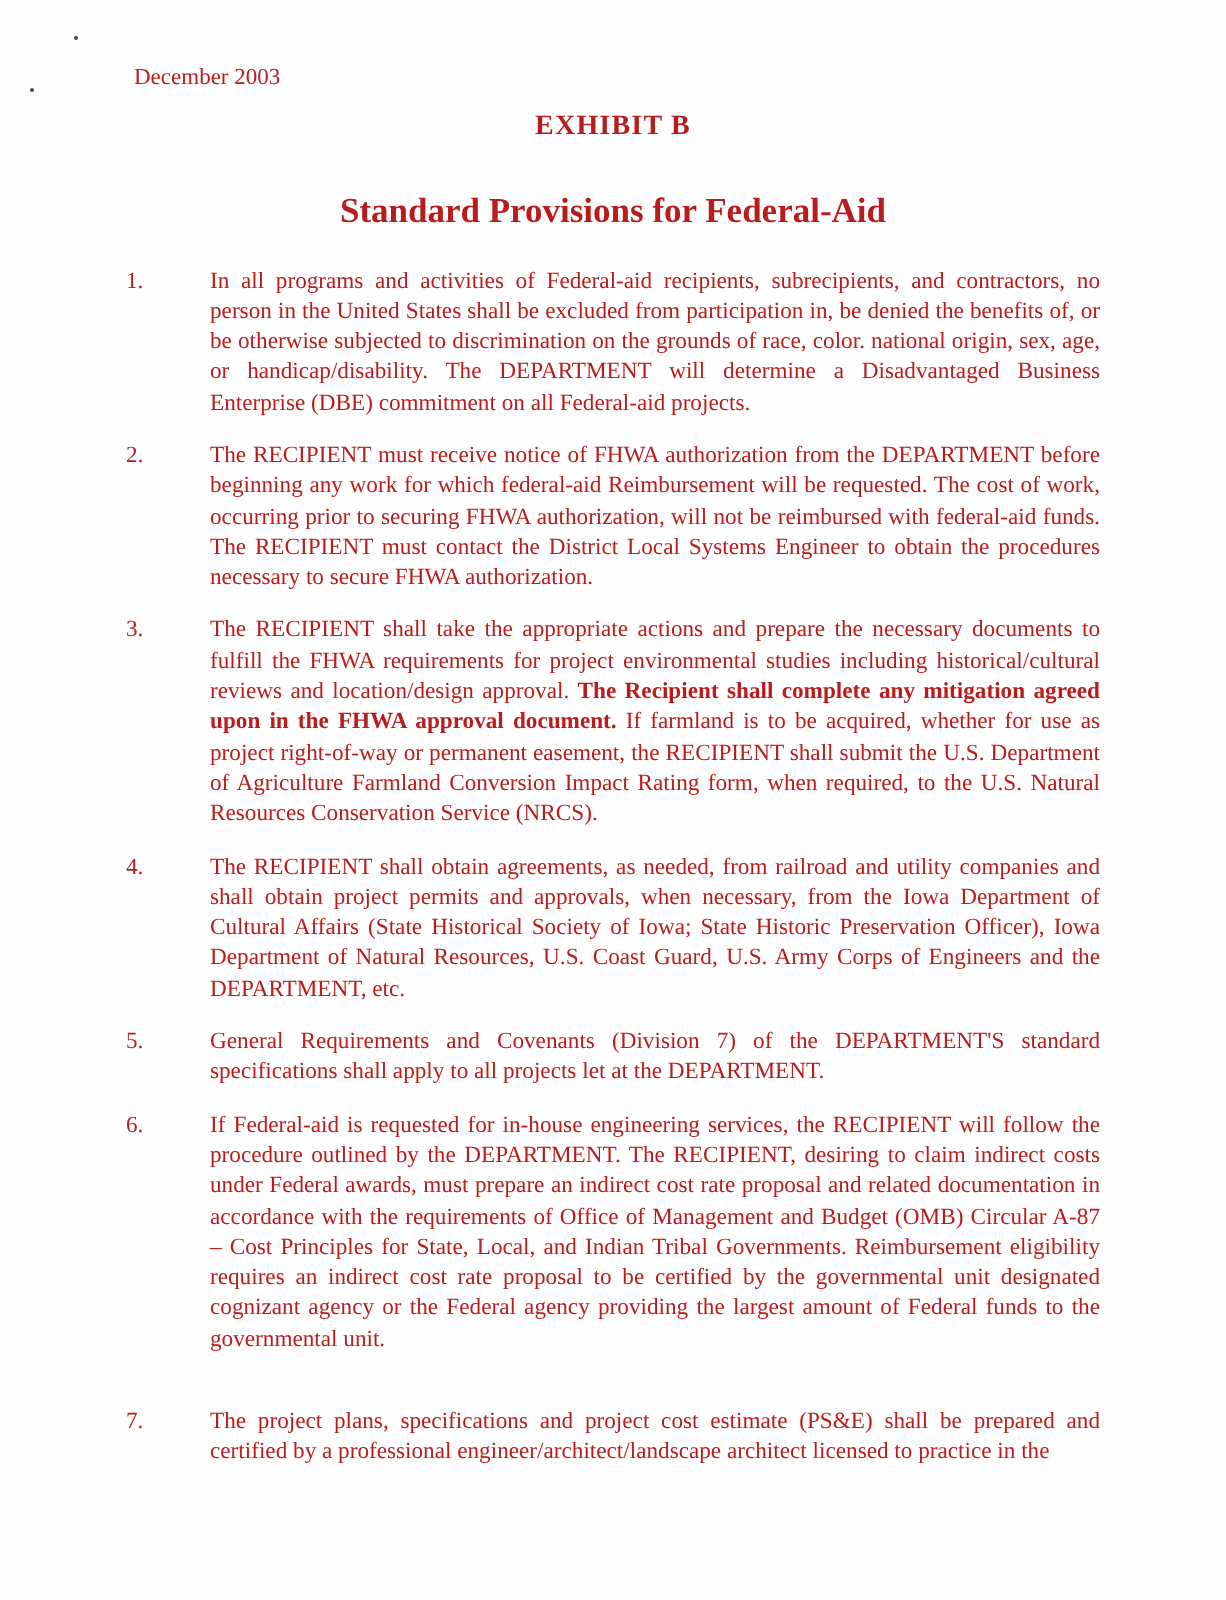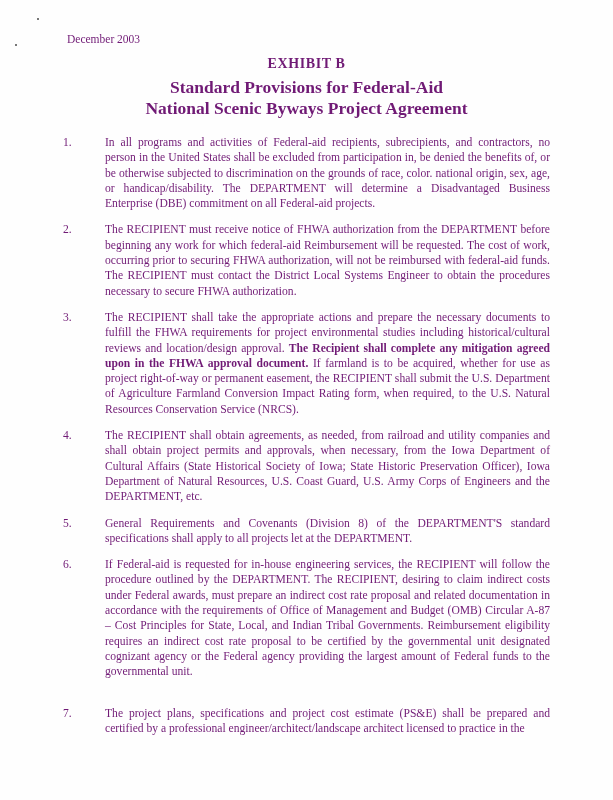--- a/index.html
+++ b/index.html
@@ -3,21 +3,21 @@
 <meta charset="utf-8">
 <style>
   html, body { margin: 0; padding: 0; background: #ffffff; }
   .page {
     position: relative;
     width: 613px;
     height: 800px;
     background: #fefefe;
     overflow: hidden;
     font-family: "Liberation Serif", "DejaVu Serif", serif;
-    color: #701a75;
+    color: #b91c1c;
     box-sizing: border-box;
     padding: 32px 63px 0 63px;
   }
   .speck {
     position: absolute;
     background: #4a4a4a;
     border-radius: 50%;
   }
   .speck-1 { left: 37px; top: 18px; width: 2px; height: 2px; }
   .speck-2 { left: 15px; top: 44px; width: 2px; height: 2px; }
@@ -32,21 +32,21 @@
     font-size: 14px;
     line-height: 18px;
     margin-top: 9px;
     letter-spacing: 0.6px;
   }
   .doc-title {
     text-align: center;
     font-weight: bold;
     font-size: 17.5px;
     line-height: 20.5px;
-    margin-top: 4px;
+    margin-top: 22px;
   }
   .provisions {
     margin-top: 17px;
   }
   .item {
     display: flex;
     margin-bottom: 11px;
   }
   .item .num {
     flex: none;
@@ -73,21 +73,20 @@
 <div class="page">
   <span class="speck speck-1"></span>
   <span class="speck speck-2"></span>
 
   <div class="date">December 2003</div>
 
   <div class="exhibit">EXHIBIT B</div>
 
   <div class="doc-title">
     <div>Standard Provisions for Federal-Aid</div>
-    <div>National Scenic Byways Project Agreement</div>
   </div>
 
   <div class="provisions">
 
     <div class="item">
       <span class="num">1.</span>
       <div class="body">
         <p class="note">In all programs and activities of Federal-aid recipients, subrecipients, and contractors, no person in the United States shall be excluded from participation in, be denied the benefits of, or be otherwise subjected to discrimination on the grounds of race, color. national origin, sex, age, or handicap/disability.  The DEPARTMENT will determine a Disadvantaged Business Enterprise (DBE) commitment on all Federal-aid projects.</p>
       </div>
     </div>
@@ -109,21 +108,21 @@
     <div class="item">
       <span class="num">4.</span>
       <div class="body">
         <p>The RECIPIENT shall obtain agreements, as needed, from railroad and utility companies and shall obtain project permits and approvals, when necessary, from the Iowa Department of Cultural Affairs (State Historical Society of Iowa; State Historic Preservation Officer), Iowa Department of Natural Resources, U.S. Coast Guard, U.S. Army Corps of Engineers and the DEPARTMENT, etc.</p>
       </div>
     </div>
 
     <div class="item">
       <span class="num">5.</span>
       <div class="body">
-        <p>General Requirements and Covenants (Division 8) of the DEPARTMENT'S standard specifications shall apply to all projects let at the DEPARTMENT.</p>
+        <p>General Requirements and Covenants (Division 7) of the DEPARTMENT'S standard specifications shall apply to all projects let at the DEPARTMENT.</p>
       </div>
     </div>
 
     <div class="item gap-lg">
       <span class="num">6.</span>
       <div class="body">
         <p>If Federal-aid is requested for in-house engineering services, the RECIPIENT will follow the procedure outlined by the DEPARTMENT.  The RECIPIENT, desiring to claim indirect costs under Federal awards, must prepare an indirect cost rate proposal and related documentation in accordance with the requirements of Office of Management and Budget (OMB) Circular A-87 – Cost Principles for State, Local, and Indian Tribal Governments.  Reimbursement eligibility requires an indirect cost rate proposal to be certified by the governmental unit designated cognizant agency or the Federal agency providing the largest amount of Federal funds to the governmental unit.</p>
       </div>
     </div>
 

